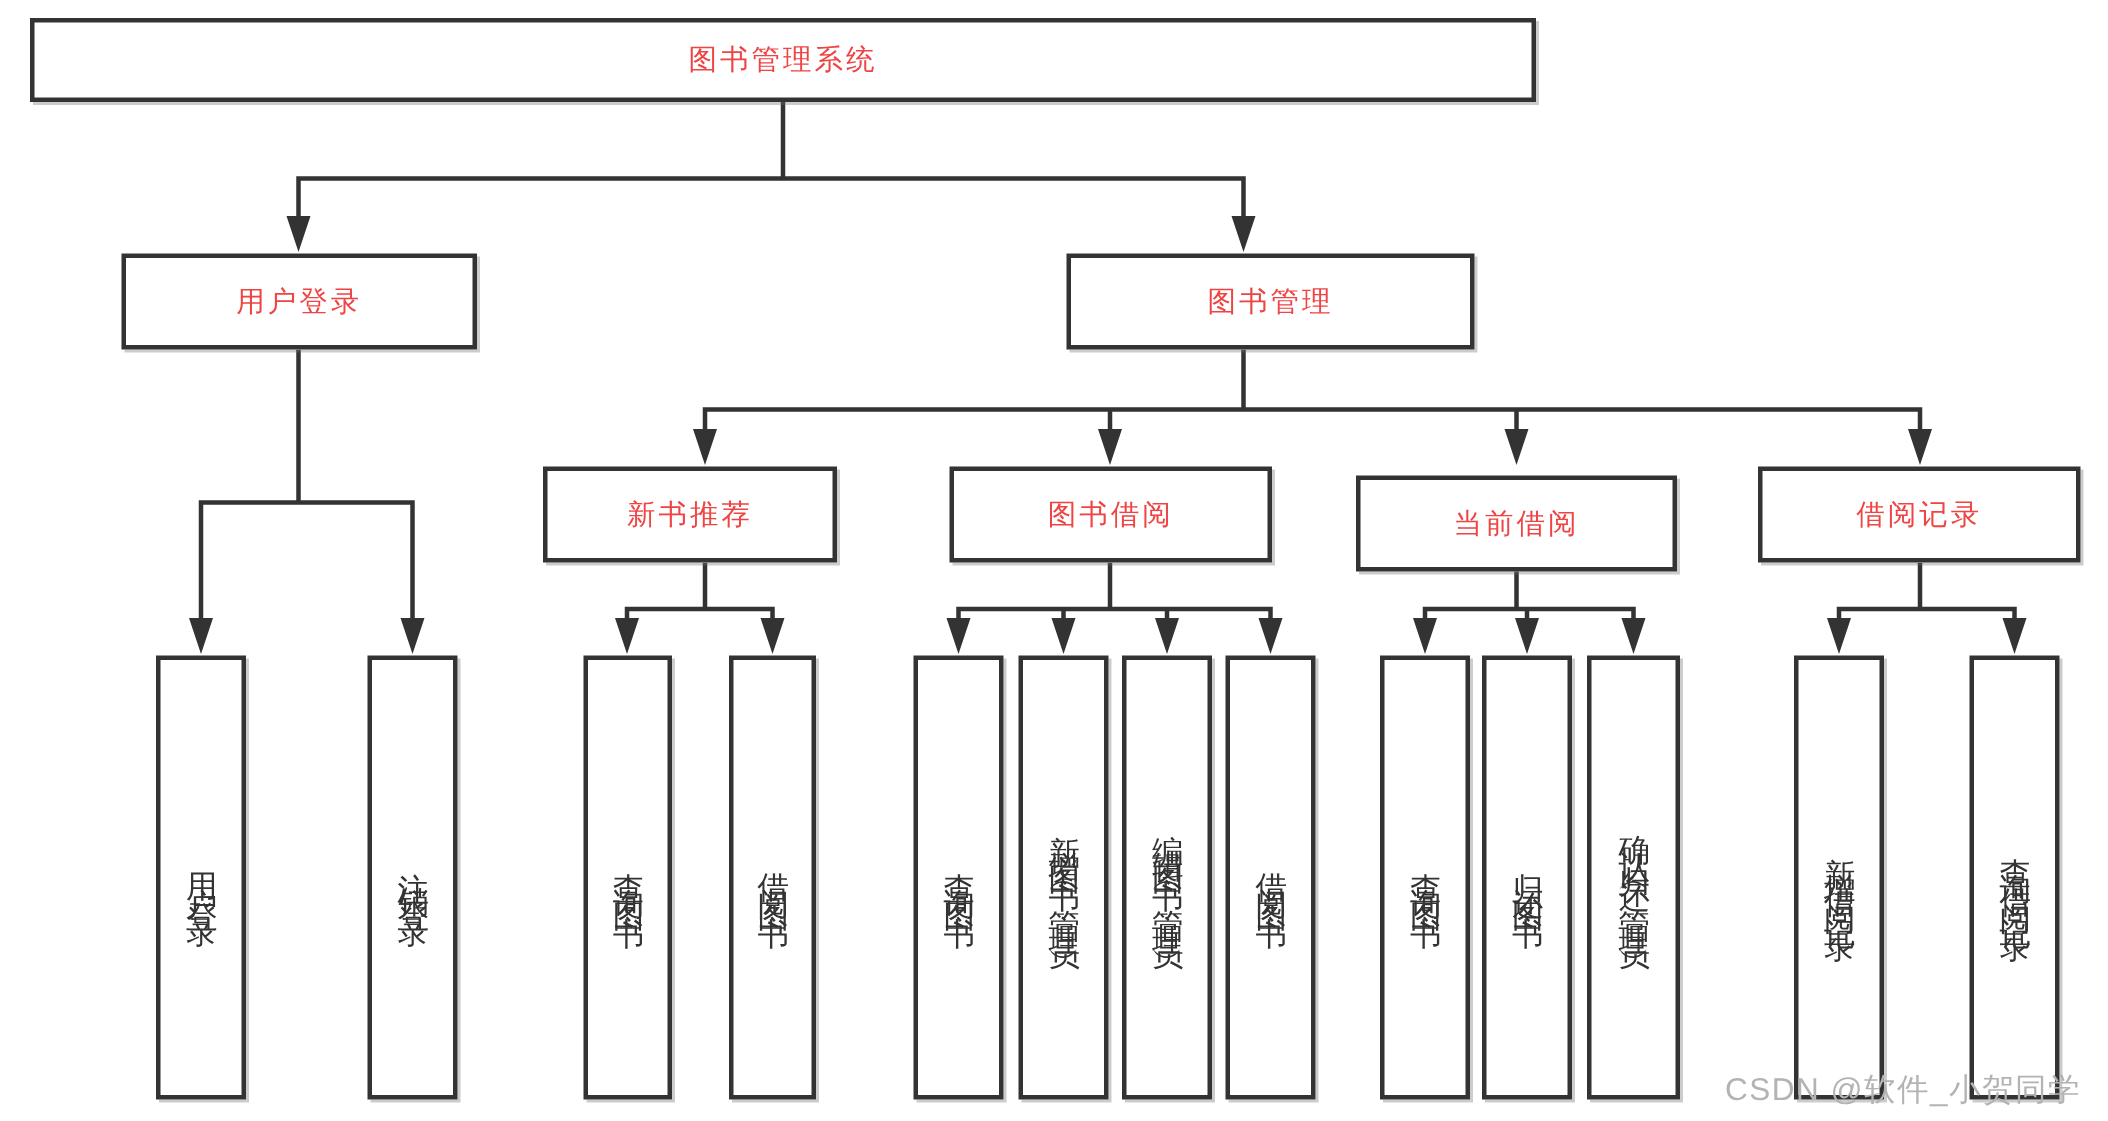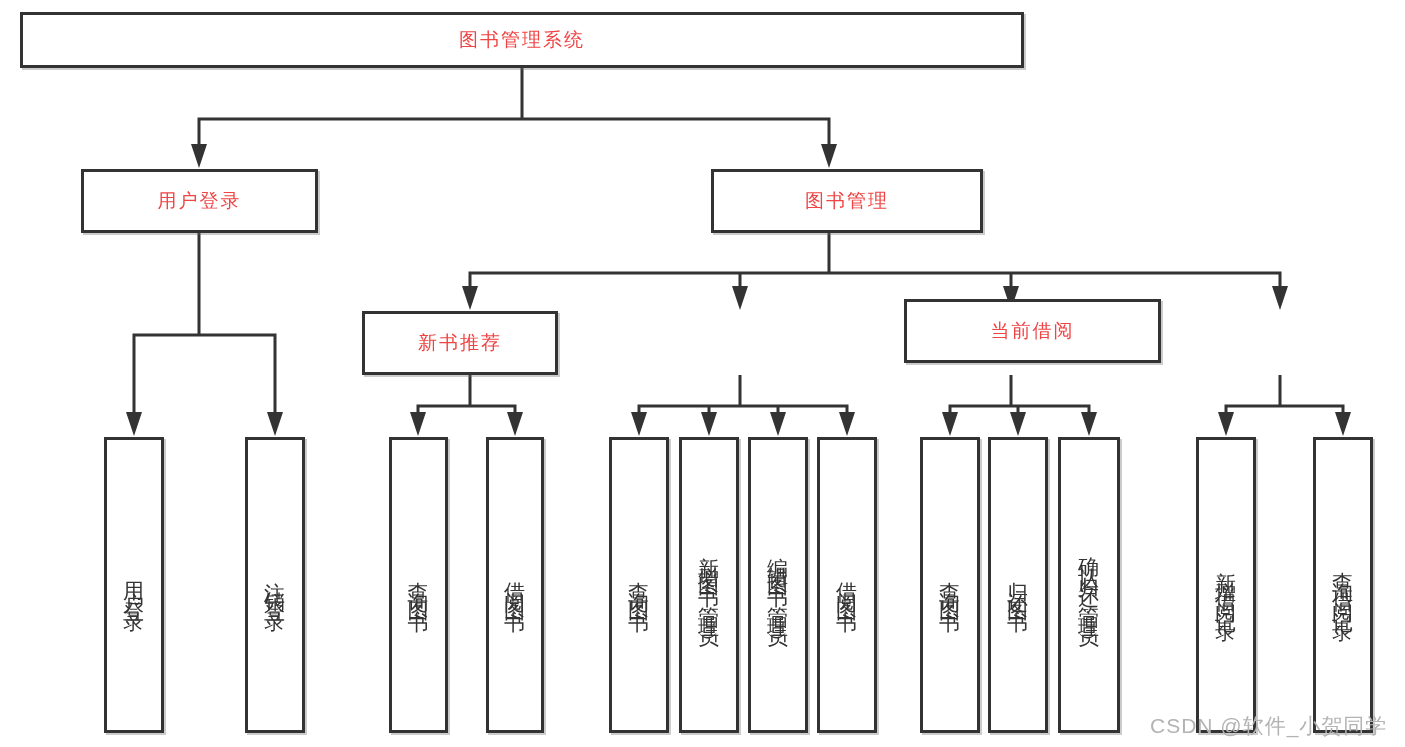--- a/index.html
+++ b/index.html
@@ -64,22 +64,28 @@
   <div class="node" style="left:81px;top:169px;width:237px;height:64px">
     <span class="hlabel">用户登录</span>
   </div>
   <div class="node" style="left:711px;top:169px;width:272px;height:64px">
     <span class="hlabel">图书管理</span>
   </div>
 
   <div class="node" style="left:362px;top:311px;width:196px;height:64px">
     <span class="hlabel">新书推荐</span>
   </div>
-  <div class="node" style="left:904px;top:299px;width:257px;height:64px">
+  <div class="node" style="left:633px;top:311px;width:215px;height:64px">
+    <span class="hlabel">图书借阅</span>
+  </div>
+  <div class="node" style="left:904px;top:317px;width:214px;height:64px">
     <span class="hlabel">当前借阅</span>
+  </div>
+  <div class="node" style="left:1172px;top:311px;width:215px;height:64px">
+    <span class="hlabel">借阅记录</span>
   </div>
 
   <div class="node" style="left:104px;top:437px;width:60px;height:296px">
     <span class="vlabel">用户登录</span>
   </div>
   <div class="node" style="left:245px;top:437px;width:60px;height:296px">
     <span class="vlabel">注销登录</span>
   </div>
 
   <div class="node" style="left:389px;top:437px;width:59px;height:296px">

